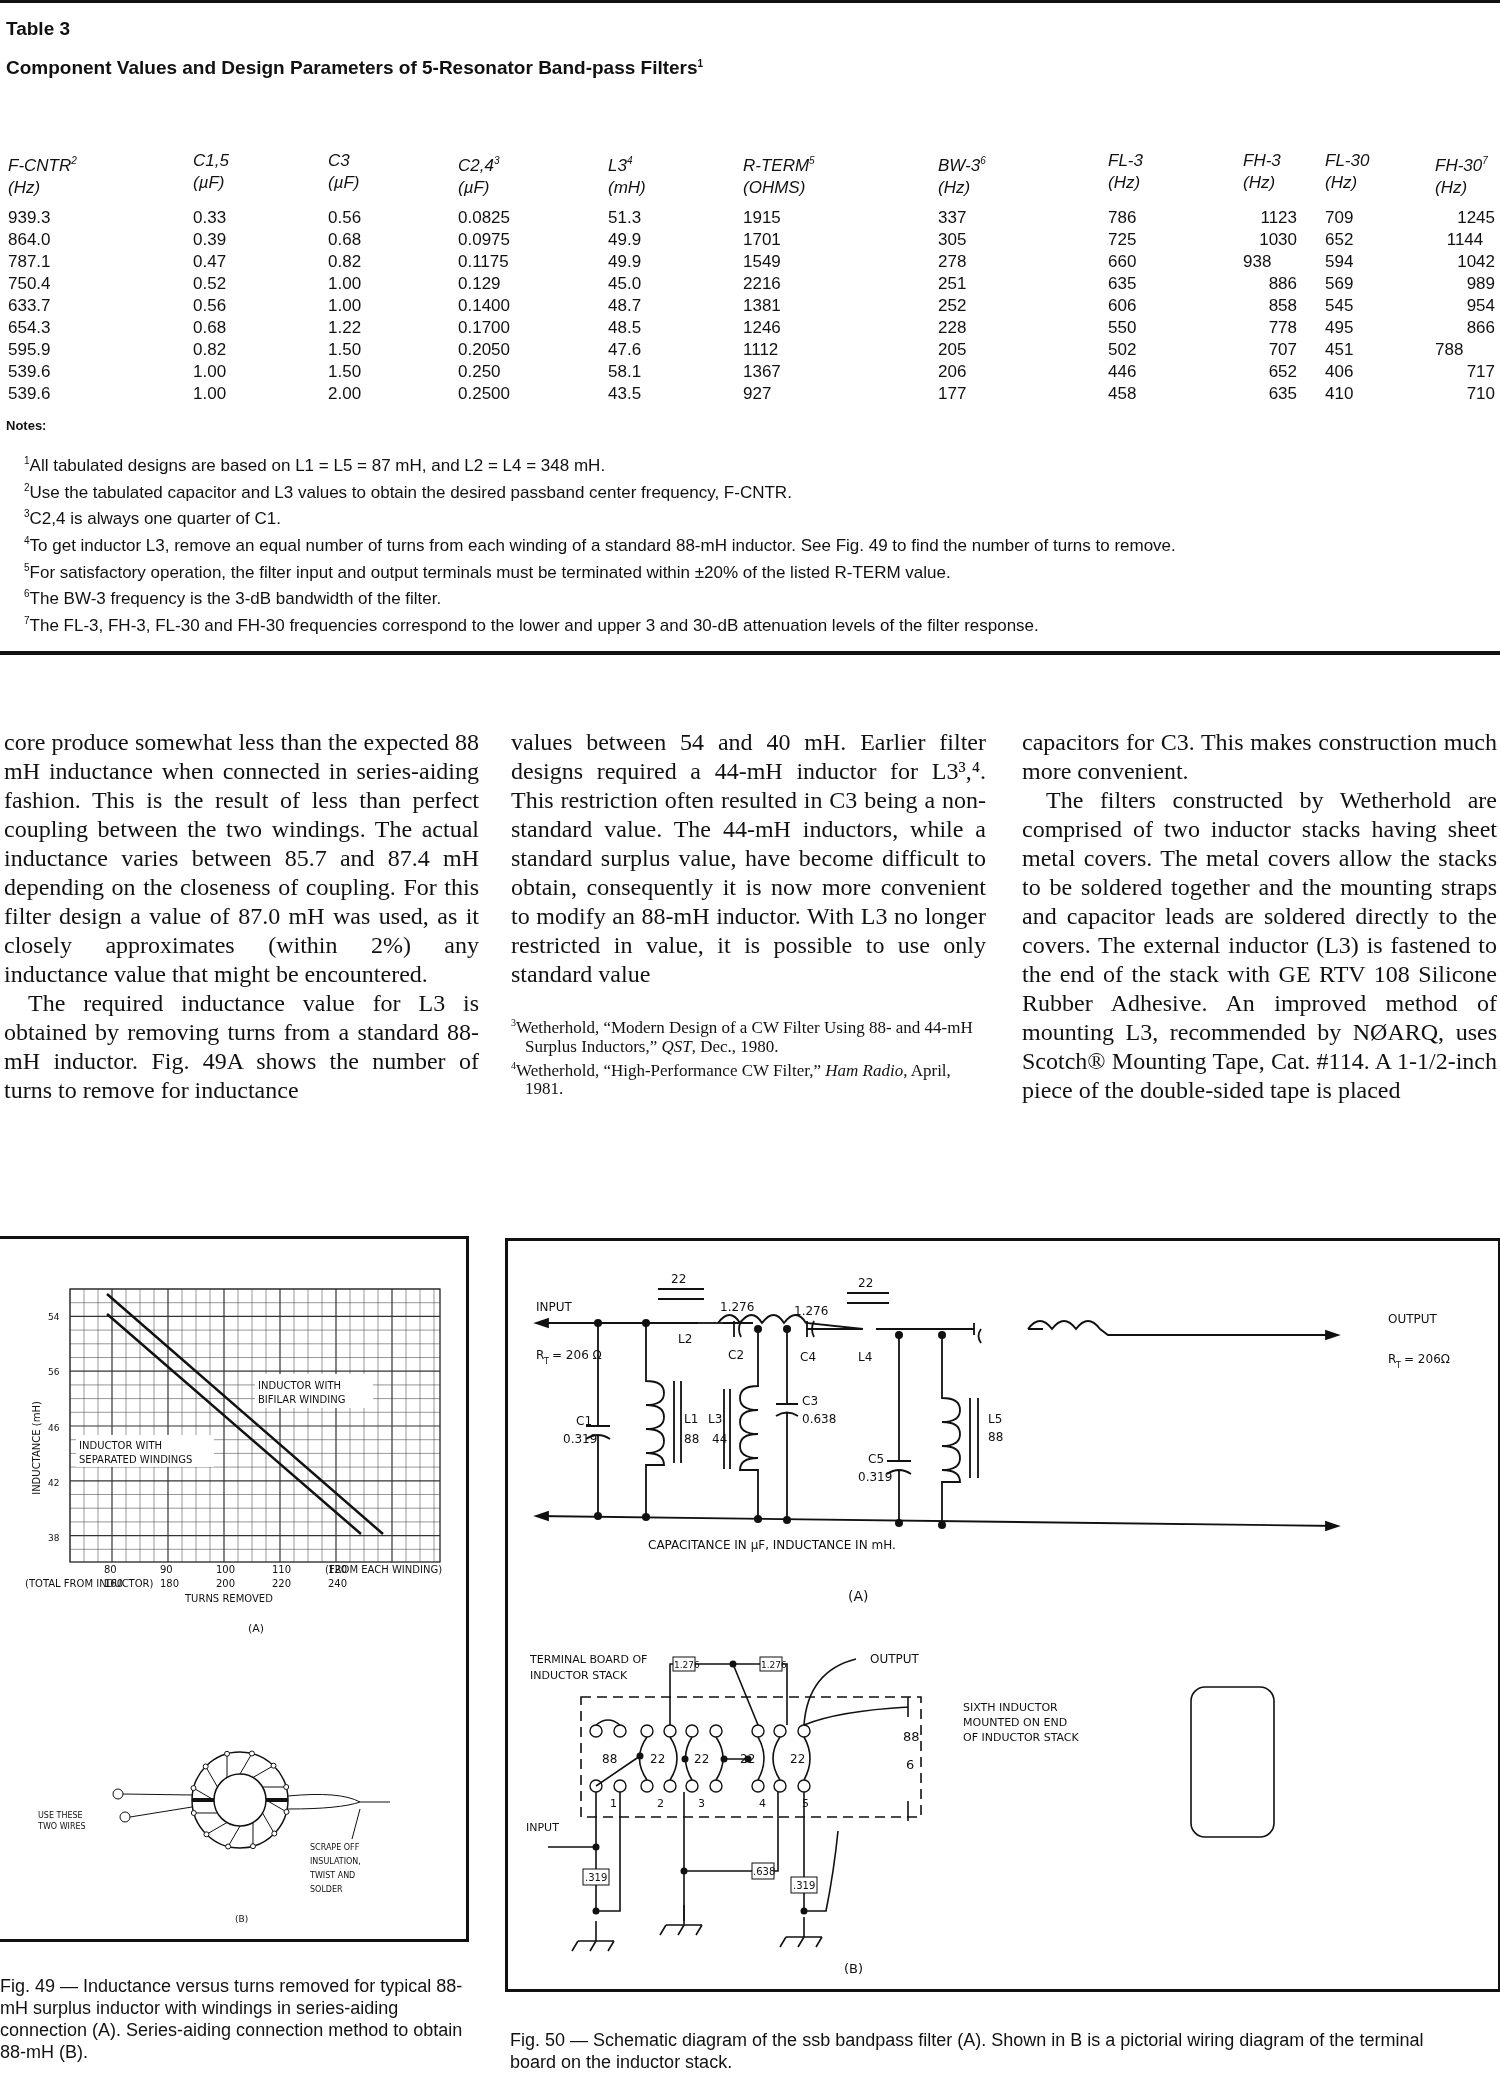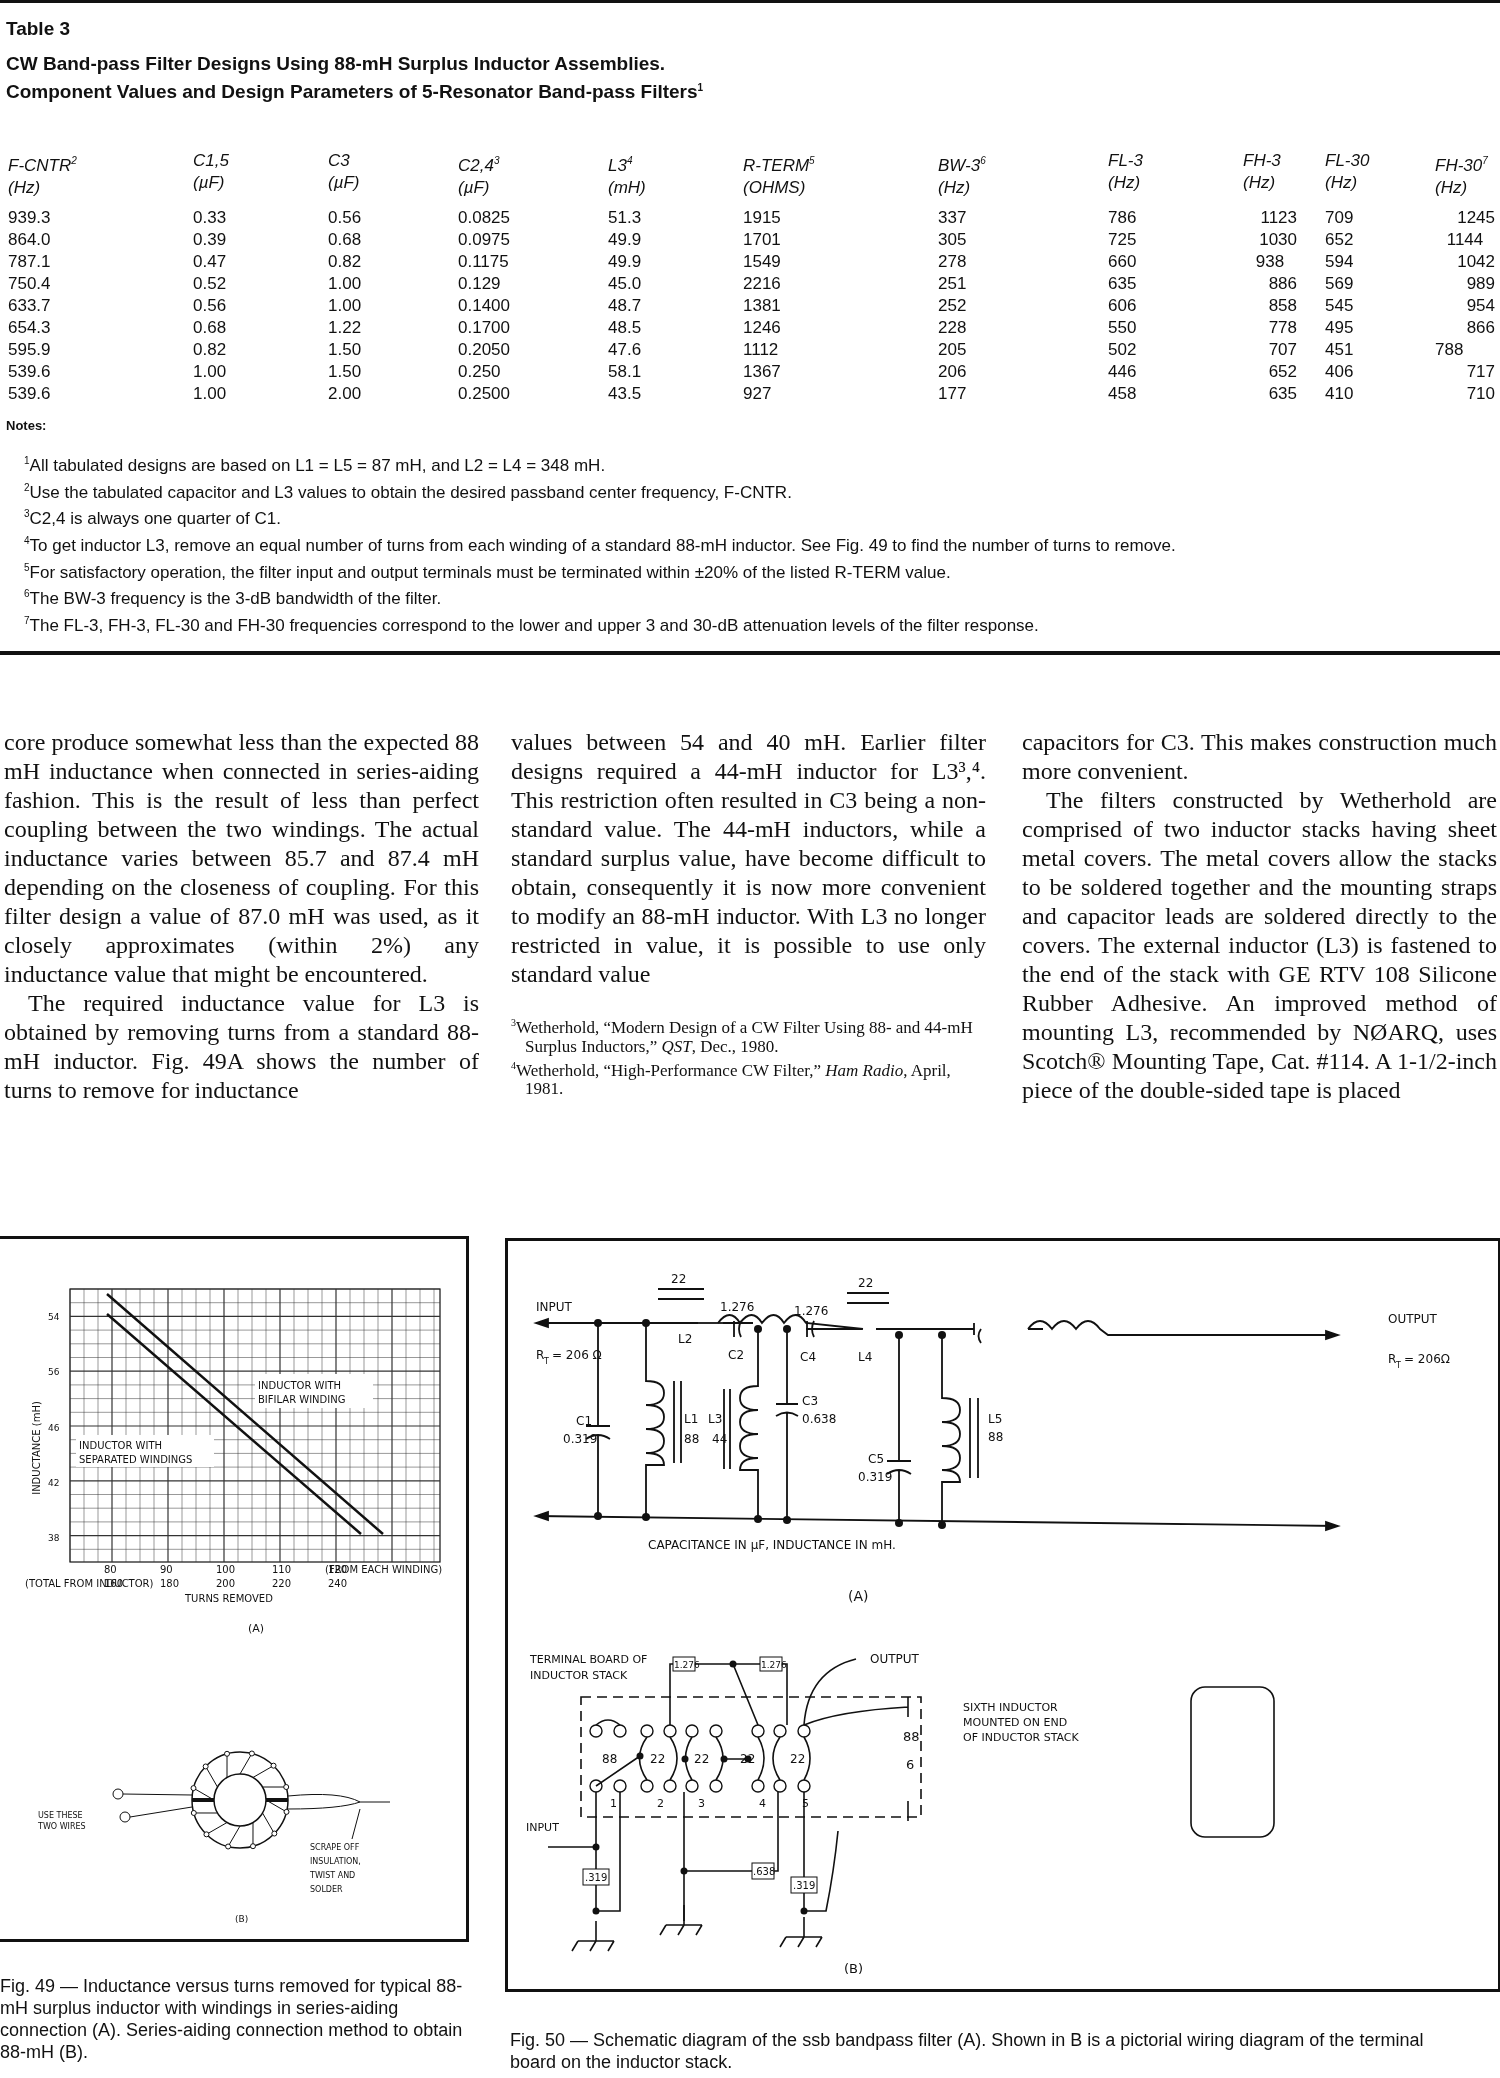--- a/index.html
+++ b/index.html
@@ -22,21 +22,20 @@
   .cap{position:absolute;font-size:18px;line-height:22px;}
   .lbl{font-family:"DejaVu Sans",sans-serif;fill:#111;}
 </style>
 </head>
 <body>
 
 <div class="rule" style="top:0;height:3px;"></div>
 
 <div class="abs t-label" style="left:6px;top:18px;">Table 3</div>
 <div class="abs t-title" style="left:6px;top:52px;">
-  <div>CW Band-pass Filter Designs Using 88-mH Surplus Inductor Assemblies.</div>
   <div><span>Component Values and Design Parameters of 5-Resonator Band-pass Filters</span><sup style="font-size:10px">1</sup></div>
 </div>
 
 <table class="dt">
   <colgroup>
     <col style="width:185px">
       <col style="width:135px">
       <col style="width:130px">
       <col style="width:150px">
       <col style="width:135px">
@@ -91,21 +90,21 @@
       </tr>
       <tr>
         <td>787.1</td>
         <td>0.47</td>
         <td>0.82</td>
         <td>0.1175</td>
         <td>49.9</td>
         <td>1549</td>
         <td>278</td>
         <td>660</td>
-        <td style="text-align: center; padding-right: 28px;">938</td>
+        <td style="text-align: left; padding-right: 28px;">938</td>
         <td style="text-align: left;">594</td>
         <td style="text-align: right;">1042</td>
       </tr>
       <tr>
         <td>750.4</td>
         <td>0.52</td>
         <td>1.00</td>
         <td>0.129</td>
         <td>45.0</td>
         <td>2216</td>

